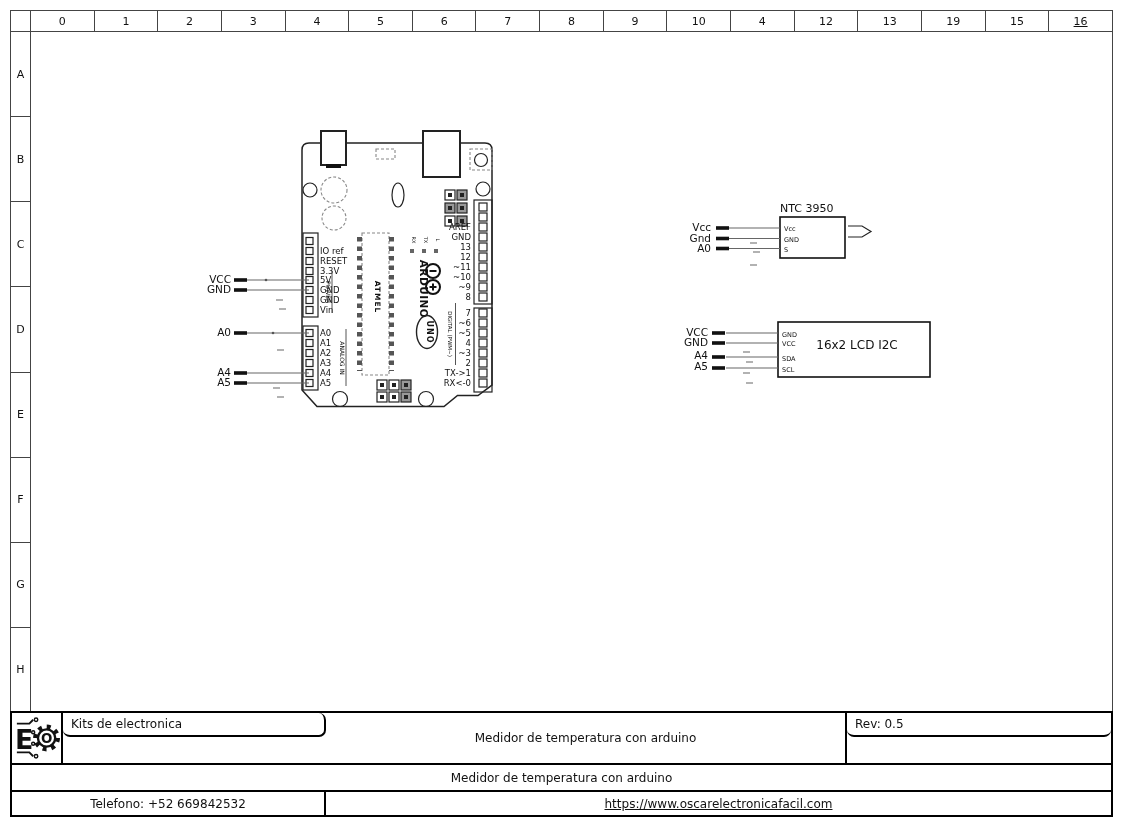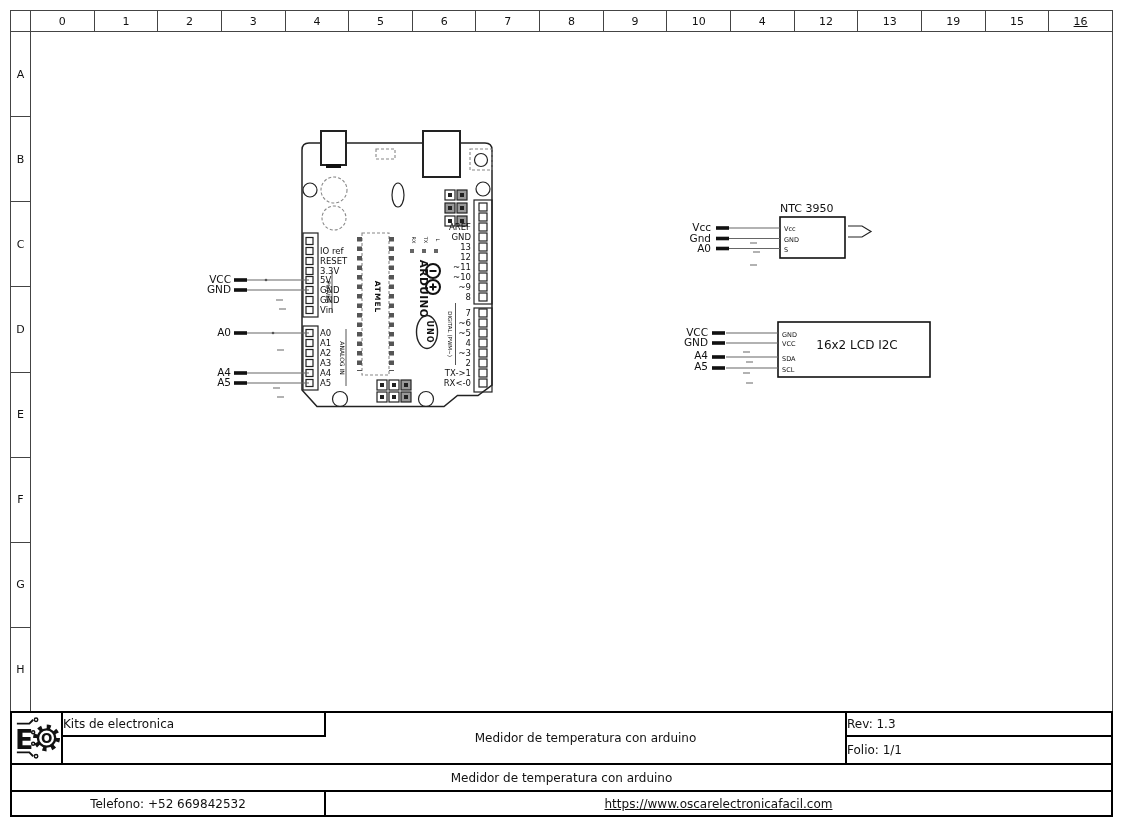--- a/index.html
+++ b/index.html
@@ -20,21 +20,21 @@
            font-size:11px;border-bottom:1px solid #444;box-sizing:border-box;}
   .rowcell:last-child{border-bottom:none;}
   
   .titleblock{position:absolute;left:10px;top:711px;width:1103px;height:106px;
               border:2px solid #000;box-sizing:border-box;background:#fff;
               display:grid;grid-template-columns:51px 263px 521px 1fr;
               grid-template-rows:24px 26px 29px 1fr;font-size:12px;}
   .tb{display:flex;align-items:center;box-sizing:border-box;overflow:hidden;}
   .b-r{border-right:2px solid #000;} .b-b{border-bottom:2px solid #000;}
   .b-t{border-top:2px solid #000;}
-  .pad{} .ctr{justify-content:center;}
+  .pad{padding-left:8px;border-radius:7px;} .ctr{justify-content:center;}
   .logocell{grid-row:1/3;grid-column:1/2;}
   .companycell{grid-row:1/2;grid-column:2/3;}
   .centercell{grid-row:1/3;grid-column:3/4;}
   .revcell{grid-row:1/2;grid-column:4/5;}
   .fechacell{grid-row:2/3;grid-column:2/3;}
   .foliocell{grid-row:2/3;grid-column:4/5;}
   .row3cell{grid-row:3/4;grid-column:1/5;}
   .row4a{grid-row:4/5;grid-column:1/3;}
   .row4b{grid-row:4/5;grid-column:3/5;text-decoration:underline;}
   
@@ -341,20 +341,19 @@
         <circle cx="20" cy="16" r="1.6" fill="none" stroke="#111" stroke-width="1.5"></circle>
         <circle cx="20" cy="28" r="1.6" fill="none" stroke="#111" stroke-width="1.5"></circle>
         <text x="1" y="33" style="font-family:'DejaVu Sans',sans-serif;font-size:28px;font-weight:bold;fill:#111">E</text>
         <circle cx="34" cy="22" r="11.5" fill="none" stroke="#111" stroke-width="5" stroke-dasharray="4 5"></circle>
         <circle cx="34" cy="22" r="9" fill="#fff" stroke="#111" stroke-width="2.5"></circle>
         <text x="34" y="27" text-anchor="middle" style="font-family:'DejaVu Sans',sans-serif;font-size:14px;font-weight:bold;fill:#111">O</text>
       </svg>
     </div>
     <div class="tb pad companycell b-r b-b">Kits de electronica</div>
     <div class="tb ctr centercell b-r">Medidor de temperatura con arduino</div>
-    <div class="tb pad revcell b-b">Rev: 1.3</div>
-    <div class="tb pad foliocell">Folio: 1/1</div>
+    <div class="tb pad revcell b-b">Rev: 0.5</div>
     <div class="tb ctr row3cell b-t b-b">Medidor de temperatura con arduino</div>
     <div class="tb ctr row4a b-r">Telefono: +52 669842532</div>
     <div class="tb ctr row4b">https://www.oscarelectronicafacil.com</div>
   </div>
 
 </div>
 
 </body></html>

